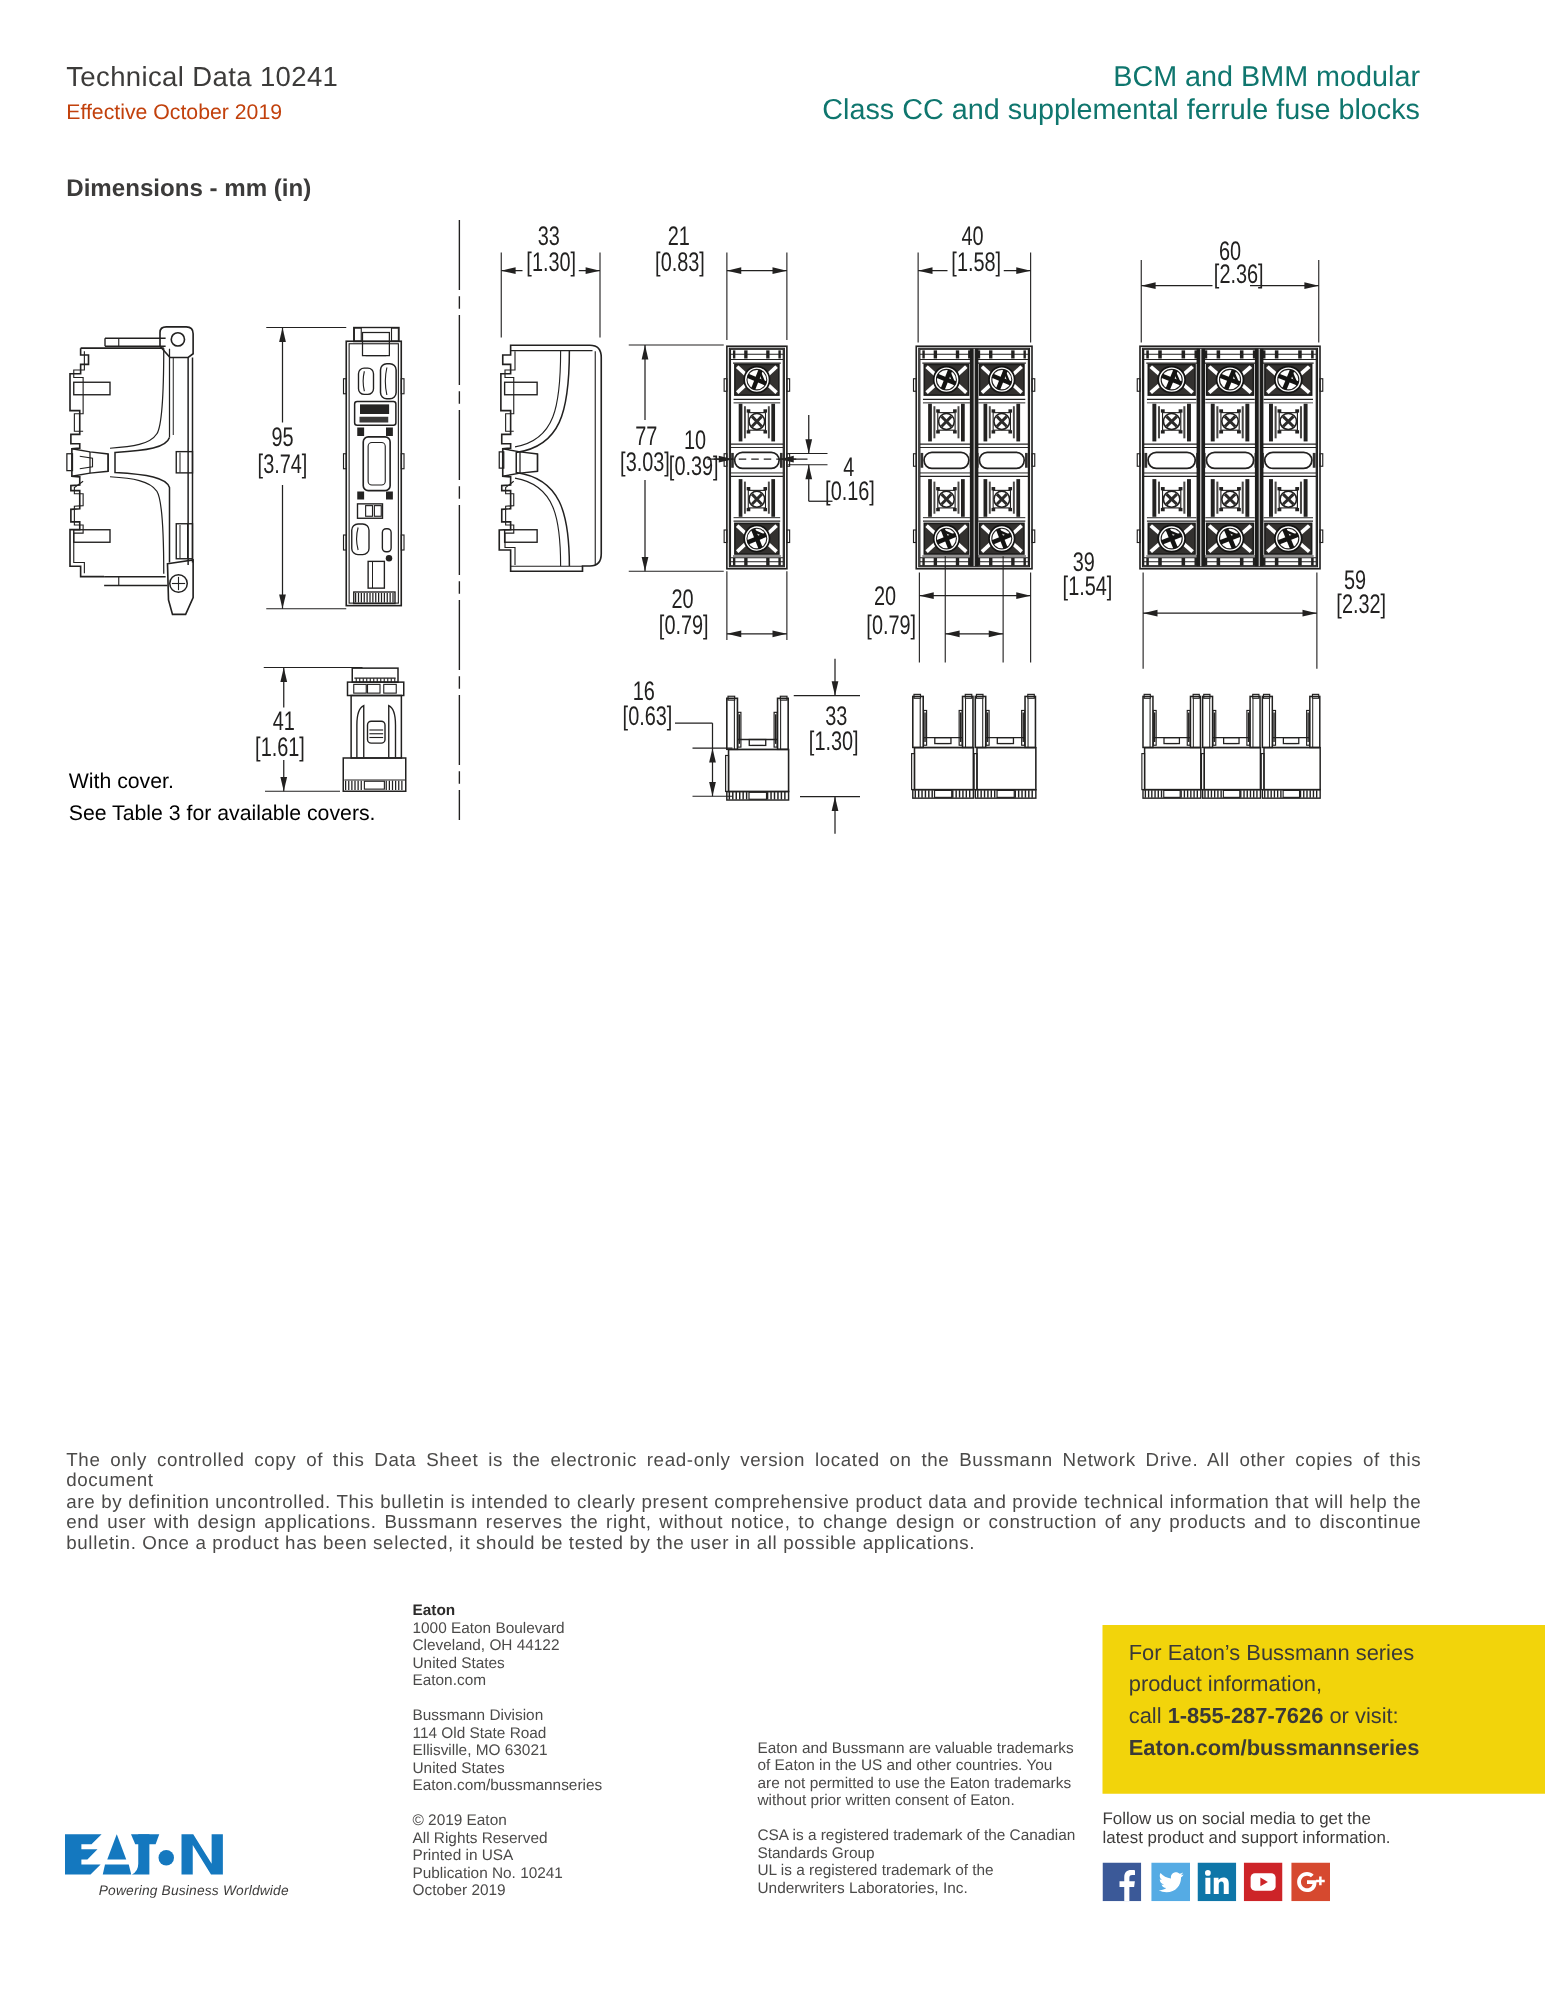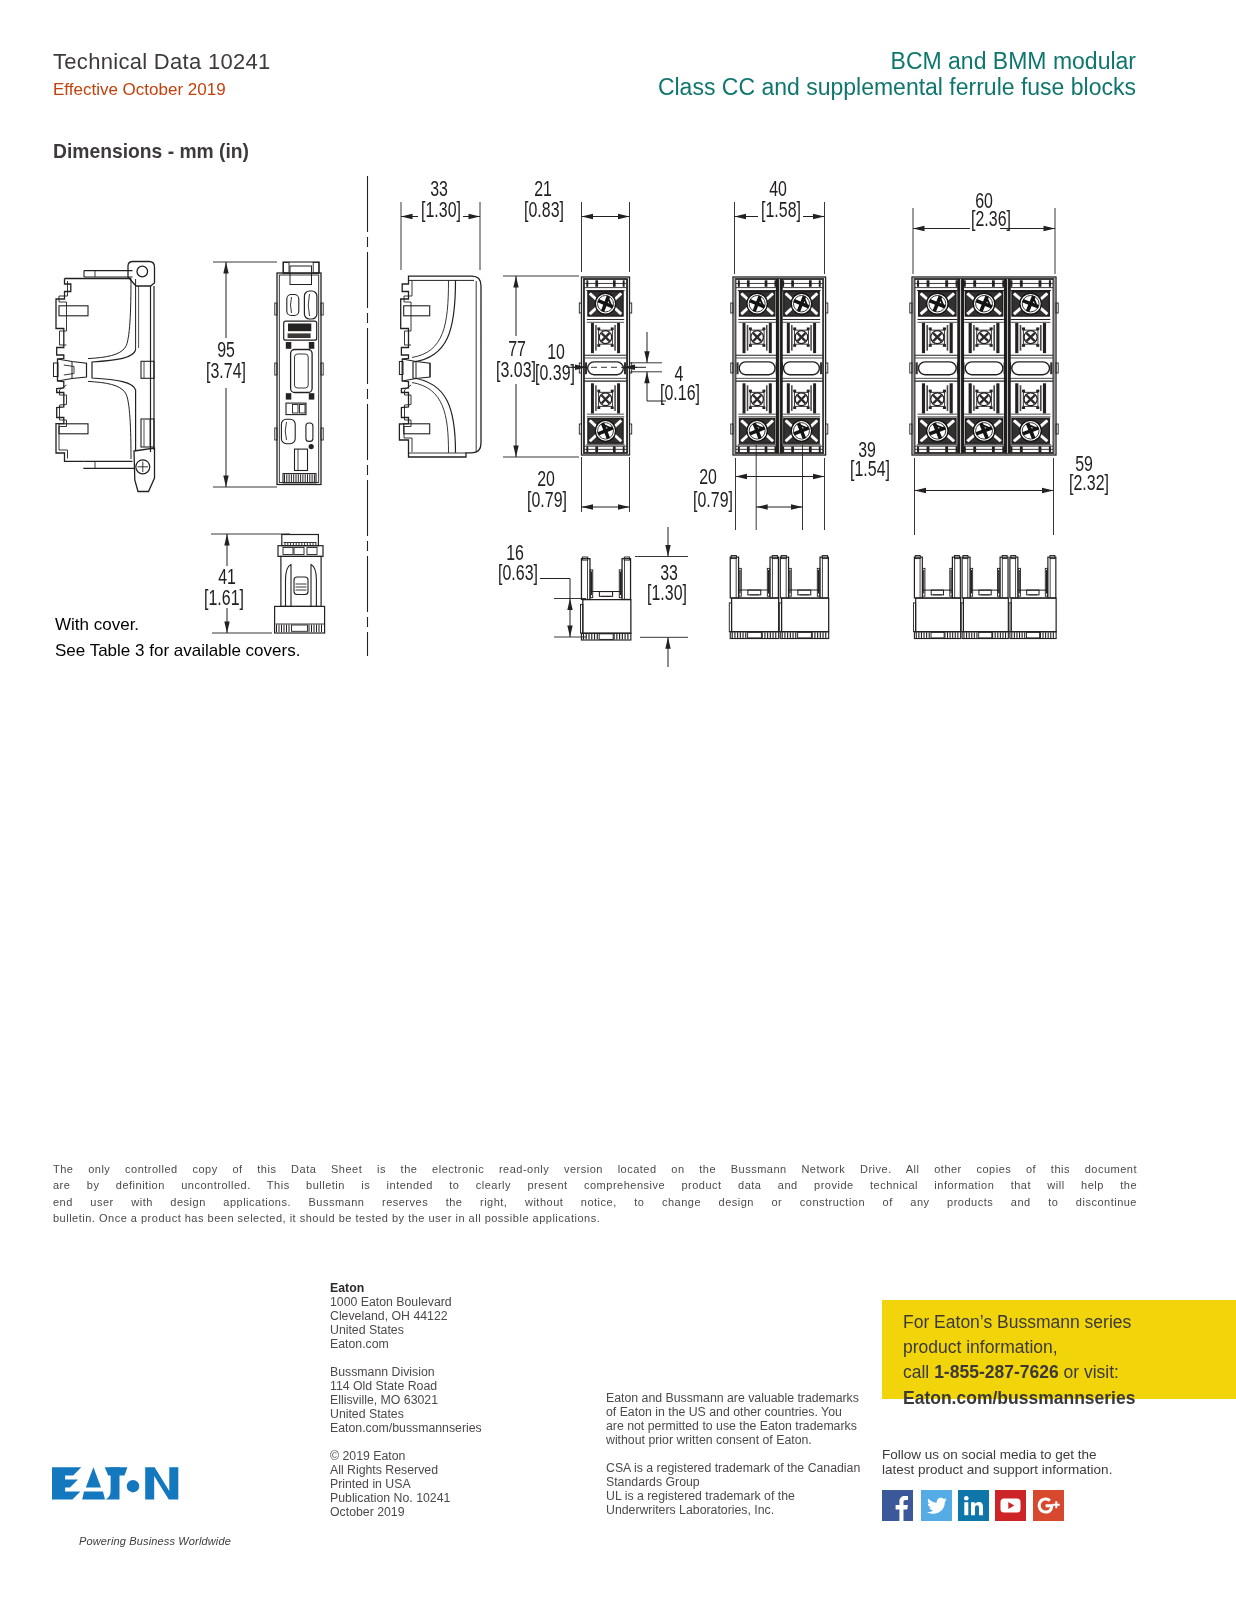--- a/index.html
+++ b/index.html
@@ -490,50 +490,50 @@
       <use href="#ah" transform="translate(668,556.5) rotate(90)"></use>
       <line x1="668" y1="637.3" x2="668" y2="667" stroke="#222120" stroke-width="1.0"></line>
       <use href="#ah" transform="translate(668,637.3) rotate(-90)"></use>
       <text x="669" y="580" font-size="21.5" fill="#222120" text-anchor="middle" textLength="17.7" lengthAdjust="spacingAndGlyphs">33</text>
       <text x="667" y="600" font-size="21.5" fill="#222120" text-anchor="middle" textLength="39.8" lengthAdjust="spacingAndGlyphs">[1.30]</text>
     </g>
   </svg>
 
 <div class="a" style="left:55px;top:612px;font-size:17px;line-height:26px;color:#000000;">With cover.<br>See Table 3 for available covers.</div>
 
-<div class="a" style="left:53px;top:1161px;width:1084px;font-size:11px;line-height:16.4px;letter-spacing:0.5px;color:#4b4a49;">
+<div class="a" style="left:53px;top:1161px;width:1084px;font-size:15px;line-height:16.4px;letter-spacing:0.5px;color:#4b4a49;">
 <div style="text-align:justify;text-align-last:justify;">The only controlled copy of this Data Sheet is the electronic read-only version located on the Bussmann Network Drive. All other copies of this document</div>
 <div style="text-align:justify;text-align-last:justify;">are by definition uncontrolled. This bulletin is intended to clearly present comprehensive product data and provide technical information that will help the</div>
 <div style="text-align:justify;text-align-last:justify;">end user with design applications. Bussmann reserves the right, without notice, to change design or construction of any products and to discontinue</div>
 <div>bulletin. Once a product has been selected, it should be tested by the user in all possible applications.</div>
 </div>
 
 <div class="a" style="left:330px;top:1281px;font-size:12.3px;line-height:14px;color:#4b4a49;"><b style="color:#2c2b2a">Eaton</b><br>1000 Eaton Boulevard<br>Cleveland, OH 44122<br>United States<br>Eaton.com<br><br>Bussmann Division<br>114 Old State Road<br>Ellisville, MO 63021<br>United States<br>Eaton.com/bussmannseries<br><br>© 2019 Eaton<br>All Rights Reserved<br>Printed in USA<br>Publication No. 10241<br>October 2019</div>
 
 <div class="a" style="left:606px;top:1391px;font-size:12.3px;line-height:14px;color:#4b4a49;">Eaton and Bussmann are valuable trademarks<br>of Eaton in the US and other countries. You<br>are not permitted to use the Eaton trademarks<br>without prior written consent of Eaton.<br><br>CSA is a registered trademark of the Canadian<br>Standards Group<br>UL is a registered trademark of the<br>Underwriters Laboratories, Inc.</div>
 
-<div class="a" style="left:882px;top:1300px;width:354px;height:99px;background:#f2d40b;">
+<div class="a" style="left:882px;top:1300px;width:354px;height:135px;background:#f2d40b;">
     <div style="margin:10px 0 0 21px;font-size:17.5px;line-height:25.2px;color:#3a3938;">For Eaton’s Bussmann series<br>product information,<br>call <b>1-855-287-7626</b> or visit:<br><b>Eaton.com/bussmannseries</b></div>
   </div>
 
 <div class="a" style="left:882px;top:1448px;font-size:13.5px;line-height:14.8px;color:#3c3b3a;">Follow us on social media to get the<br>latest product and support information.</div>
 
 <svg style="position:absolute;left:0px;top:1460px" width="240" height="70" viewBox="0 0 240 70">
 <g fill="#1478bf">
 <path d="M52,7.3 L81.3,7.3 L73.2,15.4 L65.1,15.4 L65.1,19.4 L78,19.4 L69.9,27.5 L65.1,27.5 L65.1,31.6 L80.5,31.6 L72.4,39.6 L52,39.6 Z"></path>
 <path d="M93.4,7.3 L101,27.5 L85.8,27.5 Z"></path>
 <path d="M84,31.6 L103,31.6 L105,39.6 L82.2,39.6 Z"></path>
 <path d="M104.8,7.3 L127.4,7.3 L124.5,15.4 L108.2,15.4 Z"></path>
 <path d="M110.6,7.3 L119.5,7.3 L119.5,39.6 L105.5,39.6 Q 110.6,37 110.6,31 Z"></path>
 <circle cx="133" cy="26.2" r="6.2"></circle>
 <path d="M145.2,7.3 L154.6,7.3 L169.3,31 L169.3,7.3 L178.3,7.3 L178.3,39.6 L168.8,39.6 L154.2,16 L154.2,39.6 L145.2,39.6 Z"></path>
 </g>
 </svg>
 
-<div class="a" style="left:79px;top:1507px;font-size:11px;letter-spacing:0.15px;font-style:italic;color:#3c3b3a;margin-top:28px;">Powering Business Worldwide</div>
+<div class="a" style="left:79px;top:1507px;font-size:11px;letter-spacing:0.15px;font-style:italic;color:#3c3b3a;">Powering Business Worldwide</div>
 
 <svg style="position:absolute;left:882px;top:1490px" width="31" height="31" viewBox="0 0 31 31">
     <rect width="31" height="31" fill="#3b5998"></rect>
     <path d="M21.5 31 L21.5 19.5 L25.3 19.5 L25.9 15 L21.5 15 L21.5 12.2 C21.5 10.9 21.9 10 23.8 10 L26 10 L26 6.1 C25.6 6 24.3 5.9 22.8 5.9 C19.6 5.9 17.4 7.8 17.4 11.6 L17.4 15 L13.6 15 L13.6 19.5 L17.4 19.5 L17.4 31 Z" fill="#fff"></path>
   </svg>
 
 <svg style="position:absolute;left:920.5px;top:1490px" width="31" height="31" viewBox="0 0 31 31">
     <rect width="31" height="31" fill="#55abe4"></rect>
     <path d="M25.9 9.6 C25.2 9.9 24.4 10.1 23.6 10.2 C24.4 9.7 25.1 8.9 25.4 8 C24.6 8.4 23.7 8.8 22.8 9 C22 8.2 20.9 7.7 19.8 7.7 C17.5 7.7 15.7 9.5 15.7 11.8 C15.7 12.1 15.7 12.4 15.8 12.7 C12.4 12.5 9.4 10.9 7.4 8.4 C7 9 6.8 9.7 6.8 10.5 C6.8 11.9 7.5 13.2 8.6 13.9 C7.9 13.9 7.3 13.7 6.8 13.4 L6.8 13.5 C6.8 15.5 8.2 17.1 10.1 17.5 C9.7 17.6 9.4 17.7 9 17.7 C8.7 17.7 8.5 17.7 8.2 17.6 C8.7 19.2 10.2 20.4 12 20.4 C10.6 21.5 8.9 22.1 7 22.1 C6.7 22.1 6.3 22.1 6 22 C7.8 23.2 9.9 23.8 12.2 23.8 C19.7 23.8 23.8 17.8 23.8 12.5 L23.8 12 C24.6 11.4 25.3 10.5 25.9 9.6 Z" fill="#fff"></path>
   </svg>

